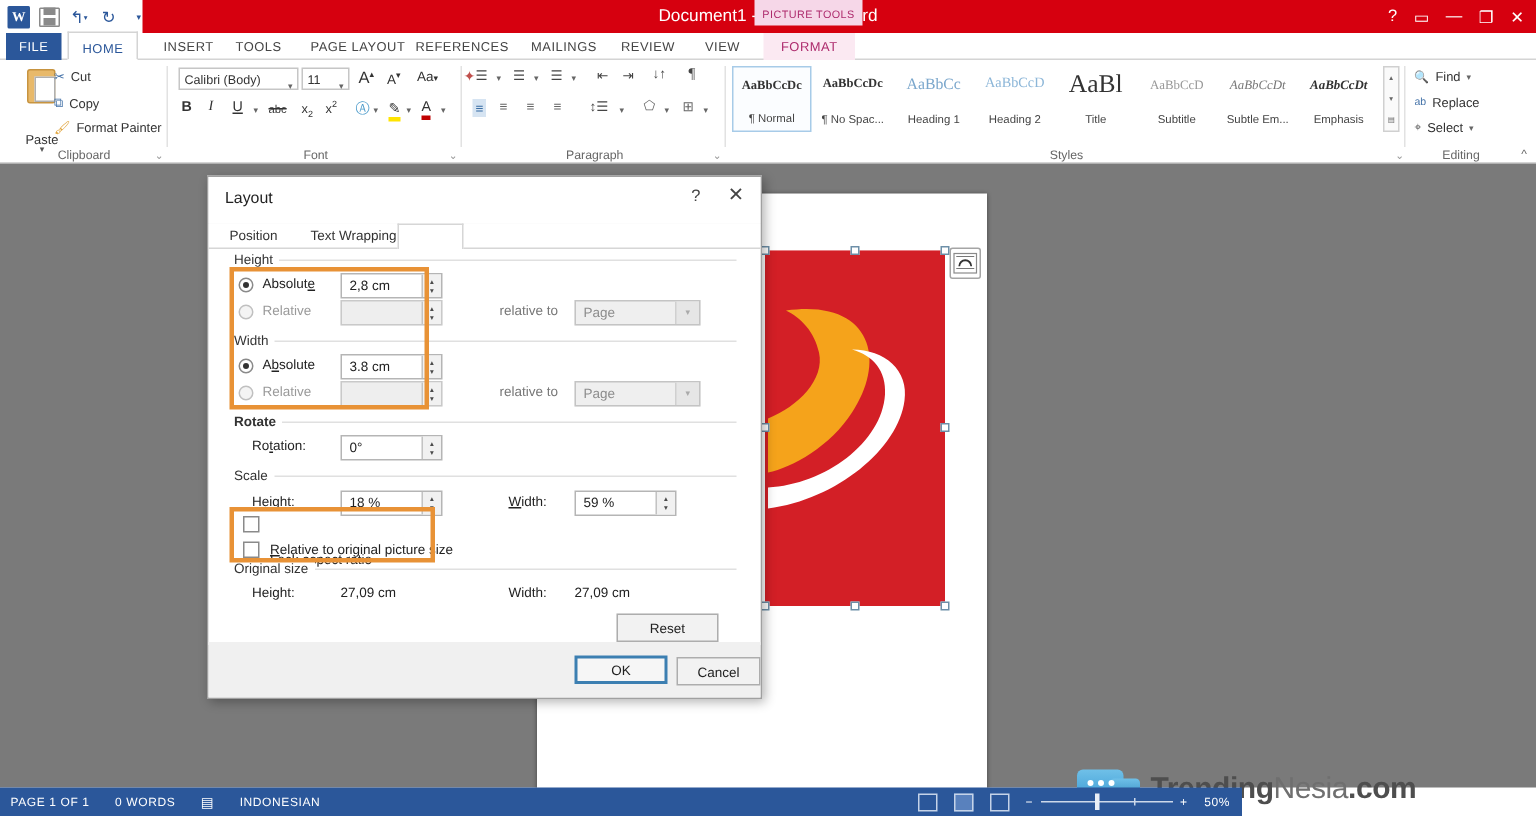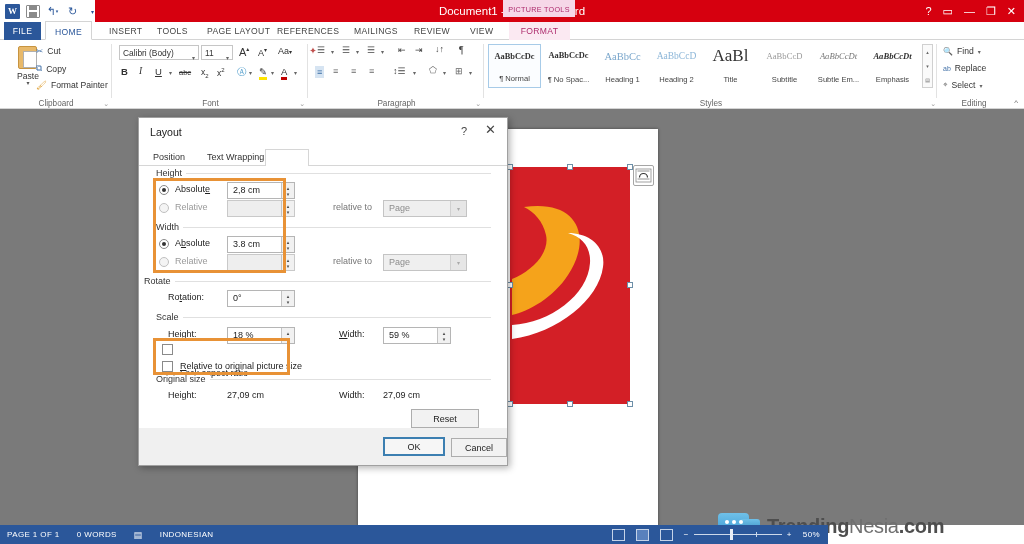--- a/index.html
+++ b/index.html
@@ -78,21 +78,21 @@
   .grp-sep { position: absolute; top: 4px; width: 1px; height: 54px; background: #e2e2e2; }
   .dlauncher { position: absolute; bottom: 1px; right: 3px; font-size: 7px; color: #999; }
 
   .mi { font-size: 8.6px; color: #333; display: flex; align-items: center; gap: 4px; white-space: nowrap; }
 
   
   .paste-btn { position:absolute; left: 8px; top: 4px; width: 40px; text-align:center; }
   .clipboard-glyph { width: 24px; height: 26px; margin: 0 auto; position: relative; }
   .cb-board { position:absolute; left:2px; top:2px; width:19px; height:23px; background:#e8b96a; border:1px solid #c79440; border-radius:2px; }
   .cb-paper { position:absolute; left:7px; top:7px; width:14px; height:17px; background:#fff; border:1px solid #b0b0b0; }
-  .paste-label { font-size: 8.6px; color:#333; margin-top:1px; }
+  .paste-label { font-size: 8.6px; color:#333; margin-top:18px; }
   .paste-caret { font-size:6px; color:#555; line-height:5px; }
 
   
   .fontbox {
     position: absolute; border: 1px solid #c6c6c6; background: #fff;
     font-size: 8.4px; color: #333; height: 15px; line-height: 14px; padding-left: 3px;
   }
   .caret-s { position:absolute; right:3px; top:5px; font-size:6px; color:#666; }
   .fbtn { font-size:9.5px; color:#333; position:absolute; }
   .styleitem {
@@ -482,21 +482,21 @@
       <div class="spin dis" style="left:88px;top:88px;width:68px;">
         <span class="v"></span>
         <span class="b">▴<br>▾</span>
       </div>
       <div class="ftext" style="left:194px;top:90px;">relative to</div>
       <div class="combo" style="left:244px;top:88px;width:84px;">
         <span class="v">Page</span>
         <span class="a">▾</span>
       </div>
 
-      <div class="sec-label" style="left:5px;top:110px;">Rotate</div>
+      <div class="sec-label" style="left:17px;top:110px;font-weight:bold;">Rotate</div>
       <div class="hr" style="left:17px;top:115px;width:335px;"></div>
       <div class="btext" style="left:29px;top:126px;">Ro<u>t</u>ation:</div>
       <div class="spin" style="left:88px;top:124px;width:68px;">
         <span class="v">0°</span>
         <span class="b">▴<br>▾</span>
       </div>
 
       <div class="sec-label" style="left:17px;top:146px;">Scale</div>
       <div class="hr" style="left:17px;top:151px;width:335px;"></div>
       <div class="btext" style="left:29px;top:163px;">H<u>e</u>ight:</div>

